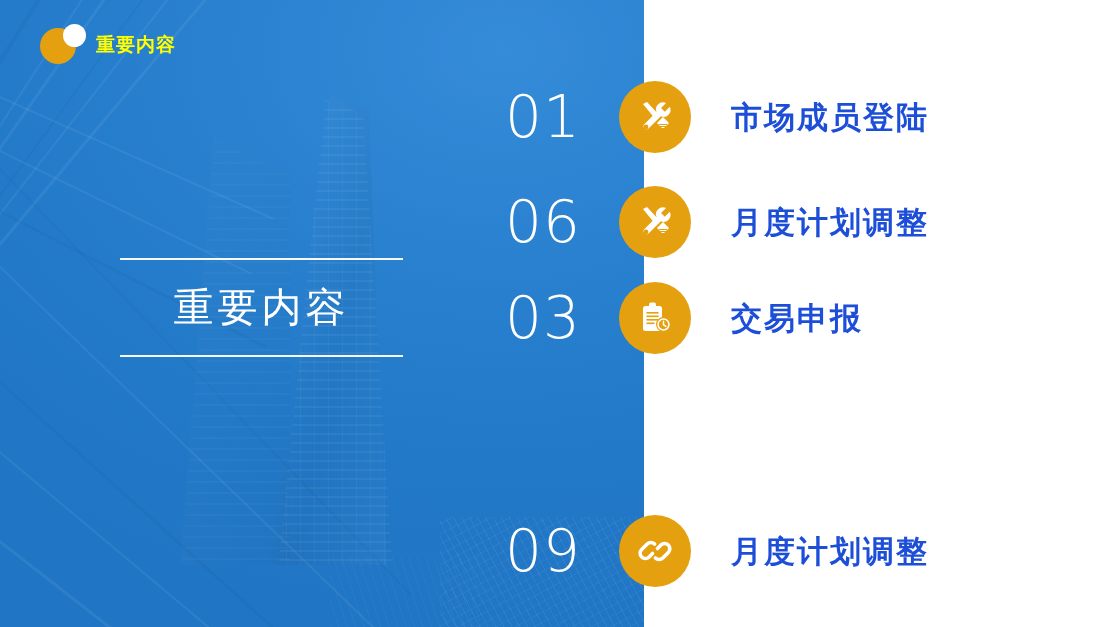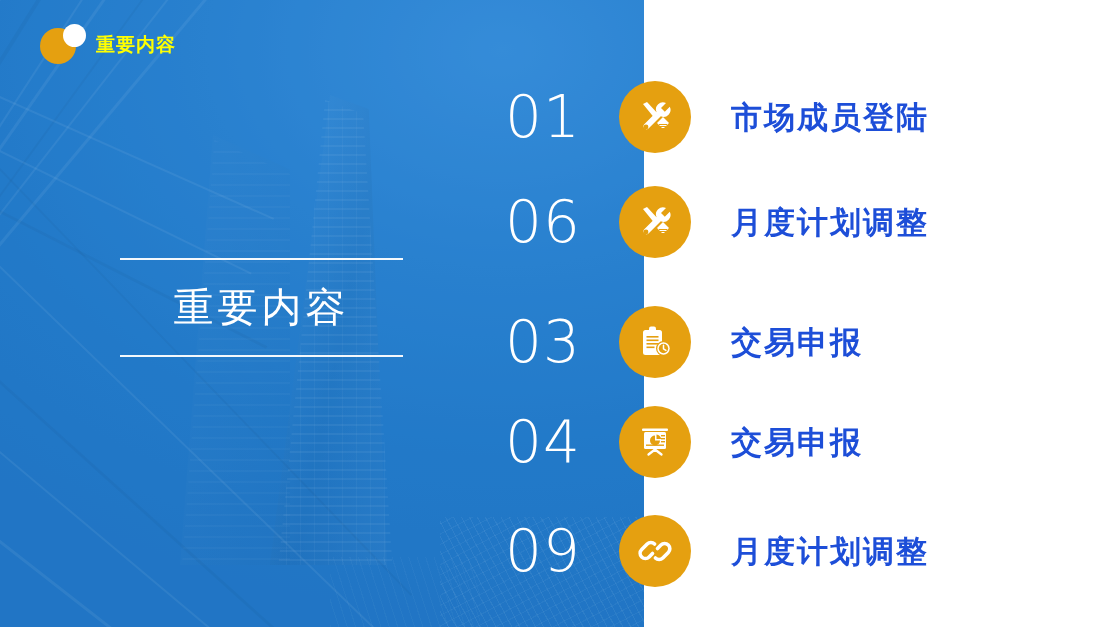--- a/index.html
+++ b/index.html
@@ -261,56 +261,39 @@
           <path d="M8 7 L12 5 L25 19 L21 23 Z" fill="#fff"></path>
           <path d="M31 7 a7 7 0 0 0 -9.5 9 l-12 12 a3 3 0 0 0 4.3 4.3 l12 -12 a7 7 0 0 0 9 -9.5 l-5 5 l-3.8 -3.8 z" fill="#fff" transform="translate(0,-1)"></path>
           <circle cx="11" cy="30" r="2.4" fill="#E5A010"></circle>
           <path d="M22 26 l6 -6 l6 6 l-6 6 z" fill="#fff"></path>
           <path d="M24 27.5 l8 0 M23 29.5 l8 0 M22.5 31.5 l7 0" stroke="#E5A010" stroke-width="1.1"></path>
         </svg>
       </div>
       <div class="row-label">月度计划调整</div>
     </div>
 
-    <div class="agenda-row" style="top:306px;">
+    <div class="agenda-row" style="top:282px;">
       <div class="row-num">03</div>
       <div class="row-icon">
         <svg width="38" height="38" viewBox="0 0 38 38" fill="none">
           <rect x="7" y="7" width="19" height="25" rx="2.5" fill="#fff"></rect>
           <rect x="13" y="3.5" width="7" height="5" rx="2" fill="#fff"></rect>
           <rect x="10.5" y="13" width="12" height="1.6" fill="#E5A010"></rect>
           <rect x="10.5" y="16.5" width="12" height="1.6" fill="#E5A010"></rect>
           <rect x="10.5" y="20" width="12" height="1.6" fill="#E5A010"></rect>
           <rect x="10.5" y="23.5" width="8" height="1.6" fill="#E5A010"></rect>
           <circle cx="27.5" cy="25.5" r="7.5" fill="#E5A010"></circle>
           <circle cx="27.5" cy="25.5" r="6.2" fill="#fff"></circle>
           <circle cx="27.5" cy="25.5" r="4.7" fill="#E5A010"></circle>
           <path d="M27.5 22.2 v3.6 l2.4 1.6" stroke="#fff" stroke-width="1.5" stroke-linecap="round"></path>
         </svg>
       </div>
       <div class="row-label">交易申报</div>
     </div>
 
-    <div class="agenda-row" style="top:406px;">
-      <div class="row-num">04</div>
-      <div class="row-icon">
-        <svg width="38" height="38" viewBox="0 0 38 38" fill="none">
-          <rect x="6" y="5.5" width="26" height="2.6" rx="1" fill="#fff"></rect>
-          <rect x="8" y="9" width="22" height="17" rx="1.5" fill="#fff"></rect>
-          <path d="M19 12.5 a5 5 0 1 0 5 5 h-5 z" fill="#E5A010"></path>
-          <path d="M20.5 11.5 a5.4 5.4 0 0 1 4.6 4.6 h-4.6 z" fill="#E5A010"></path>
-          <rect x="25" y="12" width="4" height="1.4" fill="#E5A010"></rect>
-          <rect x="25" y="15" width="4" height="1.4" fill="#E5A010"></rect>
-          <rect x="25" y="18" width="4" height="1.4" fill="#E5A010"></rect>
-          <rect x="10" y="21.5" width="18" height="1.4" fill="#E5A010"></rect>
-          <path d="M19 26.5 l-6.5 5 M19 26.5 l6.5 5" stroke="#fff" stroke-width="2.3" stroke-linecap="round"></path>
-        </svg>
-      </div>
-      <div class="row-label">交易申报</div>
-    </div>
 
     <div class="agenda-row" style="top:515px;">
       <div class="row-num">09</div>
       <div class="row-icon">
         <svg width="38" height="38" viewBox="0 0 38 38" fill="none">
           <g stroke="#fff" stroke-width="3.6" stroke-linecap="round" fill="none">
             <path d="M16.5 21.5 l-3.4 3.4 a5.2 5.2 0 0 1 -7.4 -7.4 l5.5 -5.5 a5.2 5.2 0 0 1 7.4 0"></path>
             <path d="M21.5 16.5 l3.4 -3.4 a5.2 5.2 0 0 1 7.4 7.4 l-5.5 5.5 a5.2 5.2 0 0 1 -7.4 0"></path>
           </g>
         </svg>

